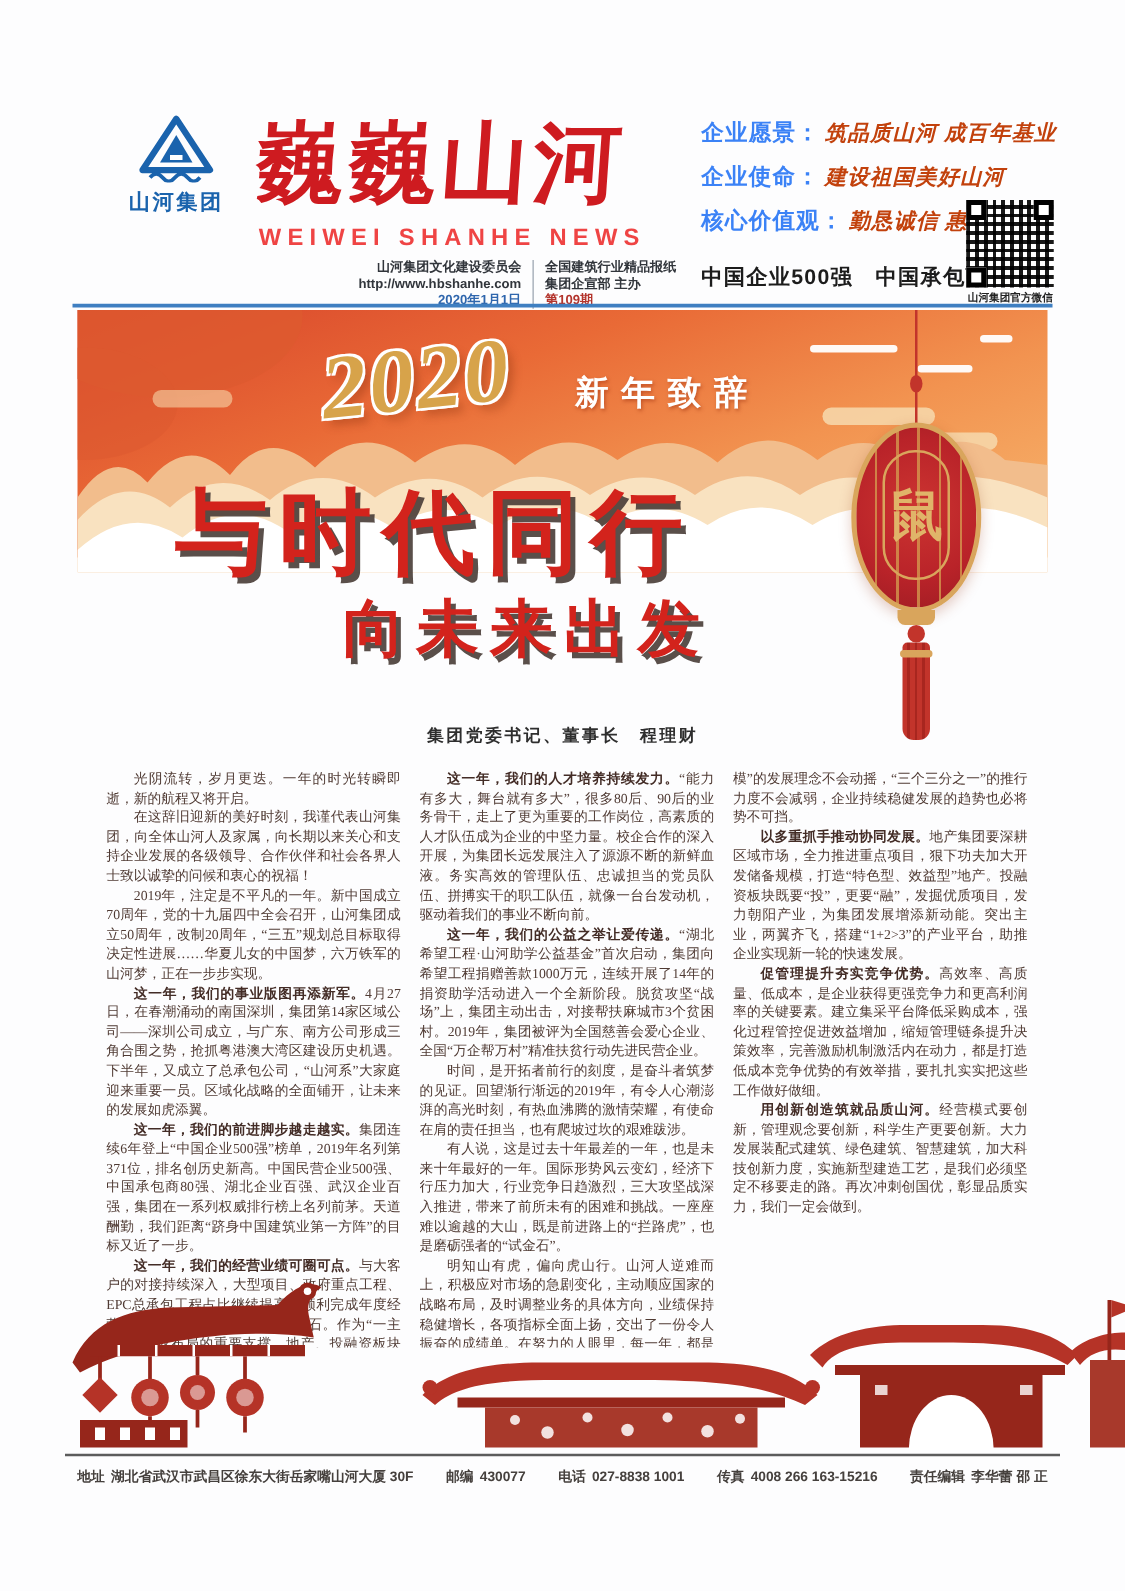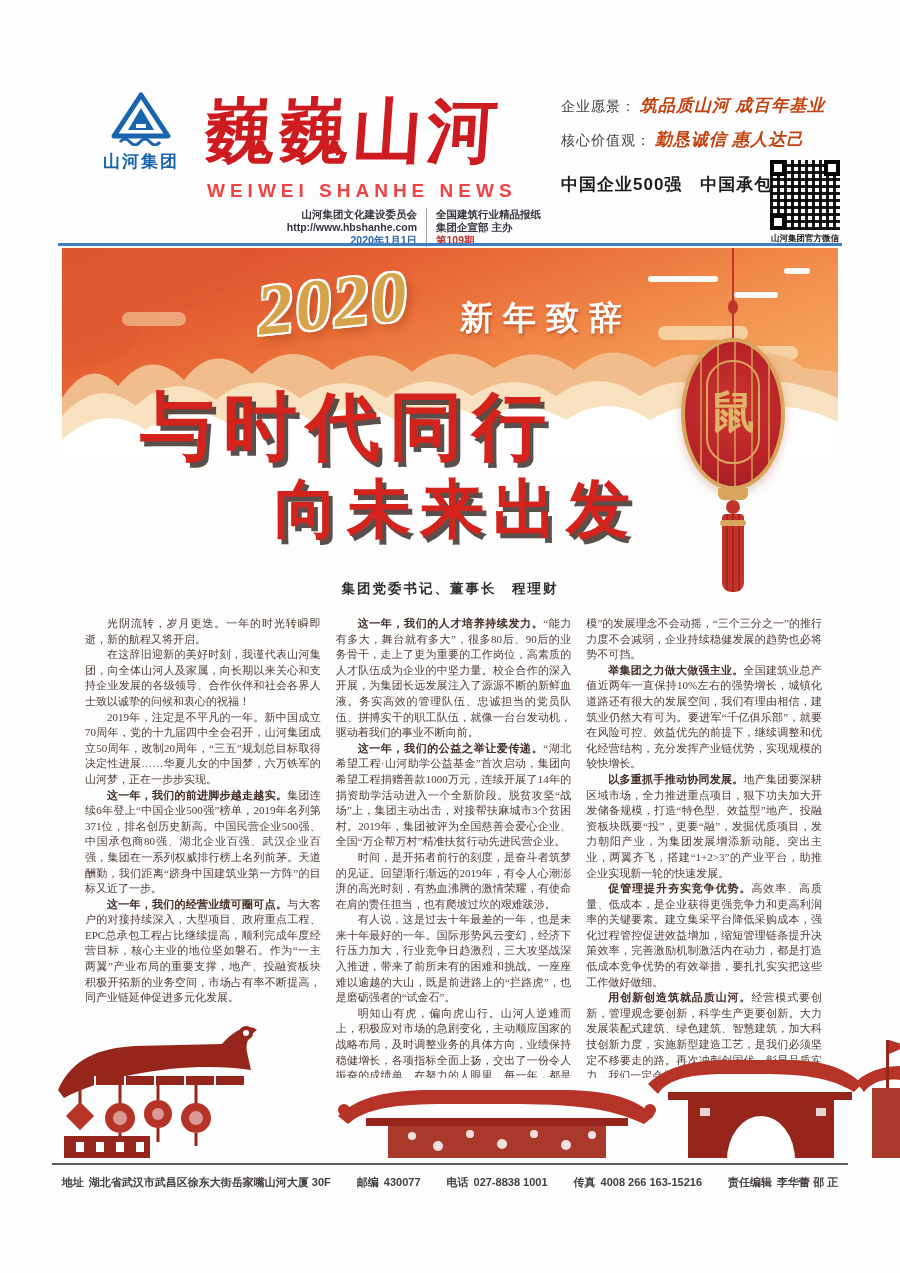--- a/index.html
+++ b/index.html
@@ -25,21 +25,21 @@
     margin:2px 0 6px 2px; white-space:nowrap;
   }
   .pubinfo { display:flex; align-items:stretch; font-size:10.5px; font-weight:bold; color:#31353b;justify-content:space-between; }
   .pubinfo .grp { line-height:13px; }
   .pubinfo .grp.left { text-align:right; flex:1; }
   .pubinfo .divider { width:1px; background:#9aa4b0; margin:0 9px; }
   .pub-date { color:#2f66ad; }
   .pub-issue { color:#b3342c; }
   .right-block { flex:1; padding-left:20px; position:relative; padding-top:8px; }
   .slogan-row { display:flex; align-items:baseline; margin-bottom:11px; white-space:nowrap; }
-  .slogan-label { font-size:14px; font-weight:normal; color:#404040; letter-spacing:1px; }
+  .slogan-label { font-size:18px; font-weight:bold; color:#3b82f6; letter-spacing:1px; }
   .slogan-value {
     font-family:"Liberation Serif", serif; font-style:italic; font-weight:bold;
     font-size:17px; color:#c2410c; letter-spacing:1px; margin-left:4px;
   }
   .honors { font-size:17px; font-weight:bold; color:#1c1c1c; margin-top:22px; letter-spacing:1px; }
   .qr-box { position:absolute; right:0; top:74px; width:74px; text-align:center; }
   .qr {
     width:70px; height:70px; margin:0 auto; position:relative; background:#fff;
     background-image:
       repeating-linear-gradient(0deg, rgba(0,0,0,.9) 0 3px, transparent 3px 7px),
@@ -57,28 +57,28 @@
   .wind { position:absolute; height:6px; border-radius:3px; background:rgba(255,255,255,.95); }
   .cream-pill { position:absolute; height:14px; border-radius:7px; background:#f6d6a8; opacity:.9; }
   .clouds { position:absolute; top:60px; left:0; width:100%; height:150px; }
   .year-2020 {
     position:absolute; top:14px; left:195px;
     font-family:"Liberation Serif", serif; font-style:italic; font-weight:900;
     font-size:72px; color:#d7a34a; transform:rotate(-6deg); letter-spacing:2px;
     text-shadow:-2px -2px 0 #fff, 2px -2px 0 #fff, -2px 2px 0 #fff, 2px 2px 0 #fff, 5px 6px 8px rgba(120,40,10,.35);
   }
   .hero-tagline {
-    position:absolute; top:48px; left:398px; font-size:33px; font-weight:900; color:#fff;
+    position:absolute; top:48px; left:398px; font-size:27px; font-weight:900; color:#fff;
     letter-spacing:10px; text-shadow:1px 2px 3px rgba(150,40,10,.5); white-space:nowrap;
   }
   .hero-title { position:absolute; font-family:"Liberation Serif", serif; font-weight:900;
     color:#d3231c; white-space:nowrap; line-height:1;
     text-shadow:4px 5px 0 rgba(72,60,54,.9); letter-spacing:9px; }
   .hero-title.l1 { top:142px; left:78px; font-size:74px; }
-  .hero-title.l2 { top:230px; left:212px; font-size:64px; }
+  .hero-title.l2 { top:230px; left:212px; font-size:50px; }
   .byline { position:absolute; bottom:2px; left:0; right:0; text-align:center;
     font-size:13.5px; font-weight:bold; color:#2e2e2e; letter-spacing:2px; }
   
   .lantern { position:absolute; top:0; right:50px; width:110px; height:352px; }
   .lantern .string { position:absolute; top:0; left:54px; width:2px; height:92px; background:#c2342b; }
   .lantern .bead { position:absolute; top:52px; left:50px; width:10px; height:14px; border-radius:50%; background:#c2342b; }
   .lantern .body {
     position:absolute; top:90px; left:3px; width:104px; height:152px;
     border-radius:52px / 76px; border:4px solid #d9a55c;
     background:
@@ -147,20 +147,24 @@
         </div>
       </div>
     </div>
     <div class="right-block">
       <div id="slogans">
           <div class="slogan-row">
             <span class="slogan-label">企业愿景：</span>
             <span class="slogan-value">筑品质山河  成百年基业</span>
           </div>
           <div class="slogan-row">
+            <span class="slogan-label">企业使命：</span>
+            <span class="slogan-value">建设祖国美好山河</span>
+          </div>
+          <div class="slogan-row">
             <span class="slogan-label">核心价值观：</span>
             <span class="slogan-value">勤恳诚信  惠人达己</span>
           </div>
         </div>
       <div class="honors">中国企业500强　中国承包商80强</div>
       <div class="qr-box">
         <div class="qr">
           <div class="fm tl"></div>
           <div class="fm tr"></div>
           <div class="fm bl"></div>
@@ -205,33 +209,33 @@
     <div class="hero-title l1">与时代同行</div>
     <div class="hero-title l2">向未来出发</div>
     <div class="byline">集团党委书记、董事长　程理财</div>
   </section>
 
   <section class="article" id="article">
       <div class="col">
         <p>光阴流转，岁月更迭。一年的时光转瞬即逝，新的航程又将开启。</p>
         <p>在这辞旧迎新的美好时刻，我谨代表山河集团，向全体山河人及家属，向长期以来关心和支持企业发展的各级领导、合作伙伴和社会各界人士致以诚挚的问候和衷心的祝福！</p>
         <p>2019年，注定是不平凡的一年。新中国成立70周年，党的十九届四中全会召开，山河集团成立50周年，改制20周年，“三五”规划总目标取得决定性进展……华夏儿女的中国梦，六万铁军的山河梦，正在一步步实现。</p>
+        <p><b>这一年，我们的事业版图再添新军。</b>4月27日，在春潮涌动的南国深圳，集团第14家区域公司——深圳公司成立，与广东、南方公司形成三角合围之势，抢抓粤港澳大湾区建设历史机遇。下半年，又成立了总承包公司，“山河系”大家庭迎来重要一员。区域化战略的全面铺开，让未来的发展如虎添翼。</p>
         <p><b>这一年，我们的前进脚步越走越实。</b>集团连续6年登上“中国企业500强”榜单，2019年名列第371位，排名创历史新高。中国民营企业500强、中国承包商80强、湖北企业百强、武汉企业百强，集团在一系列权威排行榜上名列前茅。天道酬勤，我们距离“跻身中国建筑业第一方阵”的目标又近了一步。</p>
         <p><b>这一年，我们的经营业绩可圈可点。</b>与大客户的对接持续深入，大型项目、政府重点工程、EPC总承包工程占比继续提高，顺利完成年度经营目标，核心主业的地位坚如磐石。作为“一主两翼”产业布局的重要支撑，地产、投融资板块积极开拓新的业务空间，市场占有率不断提高，同产业链延伸促进多元化发展。</p>
       </div>
       <div class="col">
         <p><b>这一年，我们的人才培养持续发力。</b>“能力有多大，舞台就有多大”，很多80后、90后的业务骨干，走上了更为重要的工作岗位，高素质的人才队伍成为企业的中坚力量。校企合作的深入开展，为集团长远发展注入了源源不断的新鲜血液。务实高效的管理队伍、忠诚担当的党员队伍、拼搏实干的职工队伍，就像一台台发动机，驱动着我们的事业不断向前。</p>
         <p><b>这一年，我们的公益之举让爱传递。</b>“湖北希望工程·山河助学公益基金”首次启动，集团向希望工程捐赠善款1000万元，连续开展了14年的捐资助学活动进入一个全新阶段。脱贫攻坚“战场”上，集团主动出击，对接帮扶麻城市3个贫困村。2019年，集团被评为全国慈善会爱心企业、全国“万企帮万村”精准扶贫行动先进民营企业。</p>
         <p>时间，是开拓者前行的刻度，是奋斗者筑梦的见证。回望渐行渐远的2019年，有令人心潮澎湃的高光时刻，有热血沸腾的激情荣耀，有使命在肩的责任担当，也有爬坡过坎的艰难跋涉。</p>
         <p>有人说，这是过去十年最差的一年，也是未来十年最好的一年。国际形势风云变幻，经济下行压力加大，行业竞争日趋激烈，三大攻坚战深入推进，带来了前所未有的困难和挑战。一座座难以逾越的大山，既是前进路上的“拦路虎”，也是磨砺强者的“试金石”。</p>
         <p>明知山有虎，偏向虎山行。山河人逆难而上，积极应对市场的急剧变化，主动顺应国家的战略布局，及时调整业务的具体方向，业绩保持稳健增长，各项指标全面上扬，交出了一份令人振奋的成绩单。在努力的人眼里，每一年，都是最好的一年。</p>
       </div>
       <div class="col">
         <p class="noindent">模”的发展理念不会动摇，“三个三分之一”的推行力度不会减弱，企业持续稳健发展的趋势也必将势不可挡。</p>
-        <p><b>举集团之力做大做强主业。</b>全国建筑业总产值近两年一直保持10%左右的强势增长，城镇化道路还有很大的发展空间，我们有理由相信，建筑业仍然大有可为。要进军“千亿俱乐部”，就要在风险可控、效益优先的前提下，继续调整和优化经营结构，充分发挥产业链优势，实现规模的较快增长。</p>
         <p><b>以多重抓手推动协同发展。</b>地产集团要深耕区域市场，全力推进重点项目，狠下功夫加大开发储备规模，打造“特色型、效益型”地产。投融资板块既要“投”，更要“融”，发掘优质项目，发力朝阳产业，为集团发展增添新动能。突出主业，两翼齐飞，搭建“1+2&gt;3”的产业平台，助推企业实现新一轮的快速发展。</p>
         <p><b>促管理提升夯实竞争优势。</b>高效率、高质量、低成本，是企业获得更强竞争力和更高利润率的关键要素。建立集采平台降低采购成本，强化过程管控促进效益增加，缩短管理链条提升决策效率，完善激励机制激活内在动力，都是打造低成本竞争优势的有效举措，要扎扎实实把这些工作做好做细。</p>
         <p><b>用创新创造筑就品质山河。</b>经营模式要创新，管理观念要创新，科学生产更要创新。大力发展装配式建筑、绿色建筑、智慧建筑，加大科技创新力度，实施新型建造工艺，是我们必须坚定不移要走的路。再次冲刺创国优，彰显品质实力，我们一定会做到。</p>
       </div>
     </section>
 
   <svg class="papercut" viewBox="0 0 900 142" preserveAspectRatio="none">
 
     <g>
       <path fill="#96261b" d="M58 72 C72 40 100 30 135 28 L222 26 C236 10 250 6 257 12 C249 17 245 25 247 34 L251 52 C198 44 118 52 64 80 Z"></path>

